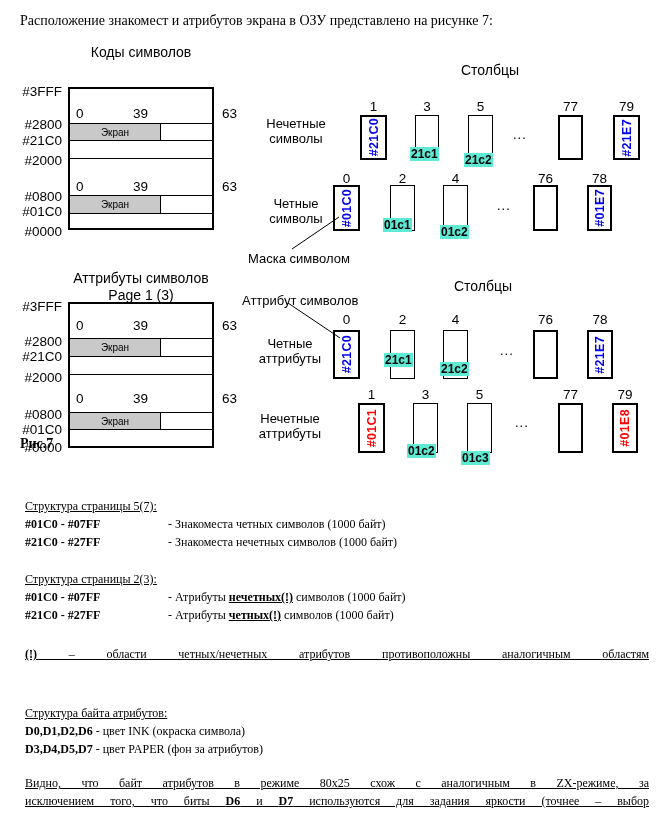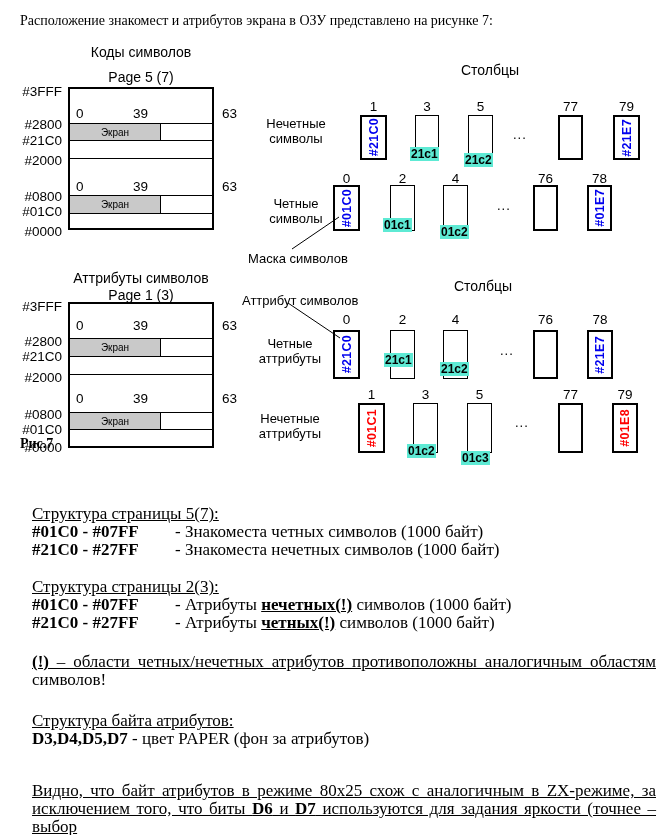--- a/index.html
+++ b/index.html
@@ -34,37 +34,36 @@
   .sub { position:absolute; font:bold 12px "Liberation Sans", sans-serif;
     background:#5eead4; padding:0 1px; white-space:nowrap; }
   .side { position:absolute; width:84px; text-align:center;
     font:13px "Liberation Sans", sans-serif; line-height:15px; }
   .dots { position:absolute; font:13px "Liberation Sans", sans-serif; letter-spacing:1px; }
   .flabel { position:absolute; font:13px "Liberation Sans", sans-serif; white-space:nowrap; }
   .colhead { position:absolute; width:100px; text-align:center;
     font:14px "Liberation Sans", sans-serif; }
 
   
-  .tblock { position:absolute; left:32px; width:624px; font-size:17px; line-height:18px;margin-top:8px; }
+  .tblock { position:absolute; left:25px; width:624px; font-size:12px; line-height:18px; }
   .uhead { text-decoration:underline; }
   .rng { display:inline-block; width:143px; font-weight:bold; }
   .bold { font-weight:bold; }
   .bu { font-weight:bold; text-decoration:underline; }
   .jline { text-align:justify; text-align-last:justify;text-decoration:underline; }
   .caption { position:absolute; left:20px; font-weight:bold; font-size:14px; }
 </style>
 </head>
 <body>
 
 <div id="page">
 
   <div class="abs" style="left:20px;top:13px;width:624px;font-size:14px">Расположение знакомест и атрибутов экрана в ОЗУ представлено на рисунке 7:</div>
 
   <div class="map-title" style="top:44px">Коды символов</div>
-  <div class="map-title" style="top:69px">Page 5 (7)</div>
   <div class="membox" style="top:87px;height:143px">
     <div class="hline" style="top:34px"></div>
     <div class="graybar" style="top:35px;height:16px">
       <span>Экран</span>
     </div>
     <div class="hline" style="top:51px"></div>
     <div class="hline" style="top:69px"></div>
     <div class="hline" style="top:106px"></div>
     <div class="graybar" style="top:107px;height:17px">
       <span>Экран</span>
@@ -153,21 +152,21 @@
   <div class="cbox" style="left:390px;top:185px;width:25px;height:46px"></div>
   <div class="cbox" style="left:443px;top:185px;width:25px;height:46px"></div>
   <div class="dots" style="left:497px;top:198px">...</div>
   <div class="cbox thick" style="left:533px;top:185px;width:25px;height:46px"></div>
   <div class="cbox thick" style="left:587px;top:185px;width:25px;height:46px">
     <span class="v blue">#01E7</span>
   </div>
   <div class="sub" style="left:383px;top:218px">01c1</div>
   <div class="sub" style="left:440px;top:225px">01c2</div>
 
-  <div class="flabel" style="left:248px;top:251px">Маска символов</div>
+  <div class="flabel" style="left:248px;top:251px">Маска символом</div>
 
   <div class="flabel" style="left:242px;top:293px">Аттрибут символов</div>
   <div class="colhead" style="left:433px;top:278px">Столбцы</div>
 
   <div class="side" style="left:248px;top:336px">
     <div>Четные</div>
     <div>аттрибуты</div>
   </div>
   <div class="cnum" style="left:333px;top:312px;width:27px">0</div>
   <div class="cnum" style="left:390px;top:312px;width:25px">2</div>
@@ -233,25 +232,27 @@
     </div>
     <div>
       <span class="rng">#21C0 - #27FF</span><span>- Атрибуты </span><span class="bu">четных(!)</span><span> символов (1000 байт)</span>
     </div>
   </div>
 
   <div class="tblock" style="top:645px">
     <div class="jline">
       <span class="bold">(!)</span><span> – области четных/нечетных атрибутов противоположны аналогичным областям</span>
     </div>
-    <div>символов!</div>
   </div>
 
   <div class="tblock" style="top:704px">
     <div class="uhead">Структура байта атрибутов:</div>
+    <div>
+      <span class="bold">D0,D1,D2,D6</span><span> - цвет INK (окраска символа)</span>
+    </div>
     <div>
       <span class="bold">D3,D4,D5,D7</span><span> - цвет PAPER (фон за атрибутов)</span>
     </div>
   </div>
 
   <div class="tblock" style="top:774px">
     <div class="jline">Видно, что байт атрибутов в режиме 80x25 схож с аналогичным в ZX-режиме, за</div>
     <div class="jline">
       <span>исключением того, что биты </span><span class="bold">D6</span><span> и </span><span class="bold">D7</span><span> используются для задания яркости (точнее – выбор</span>
     </div>

